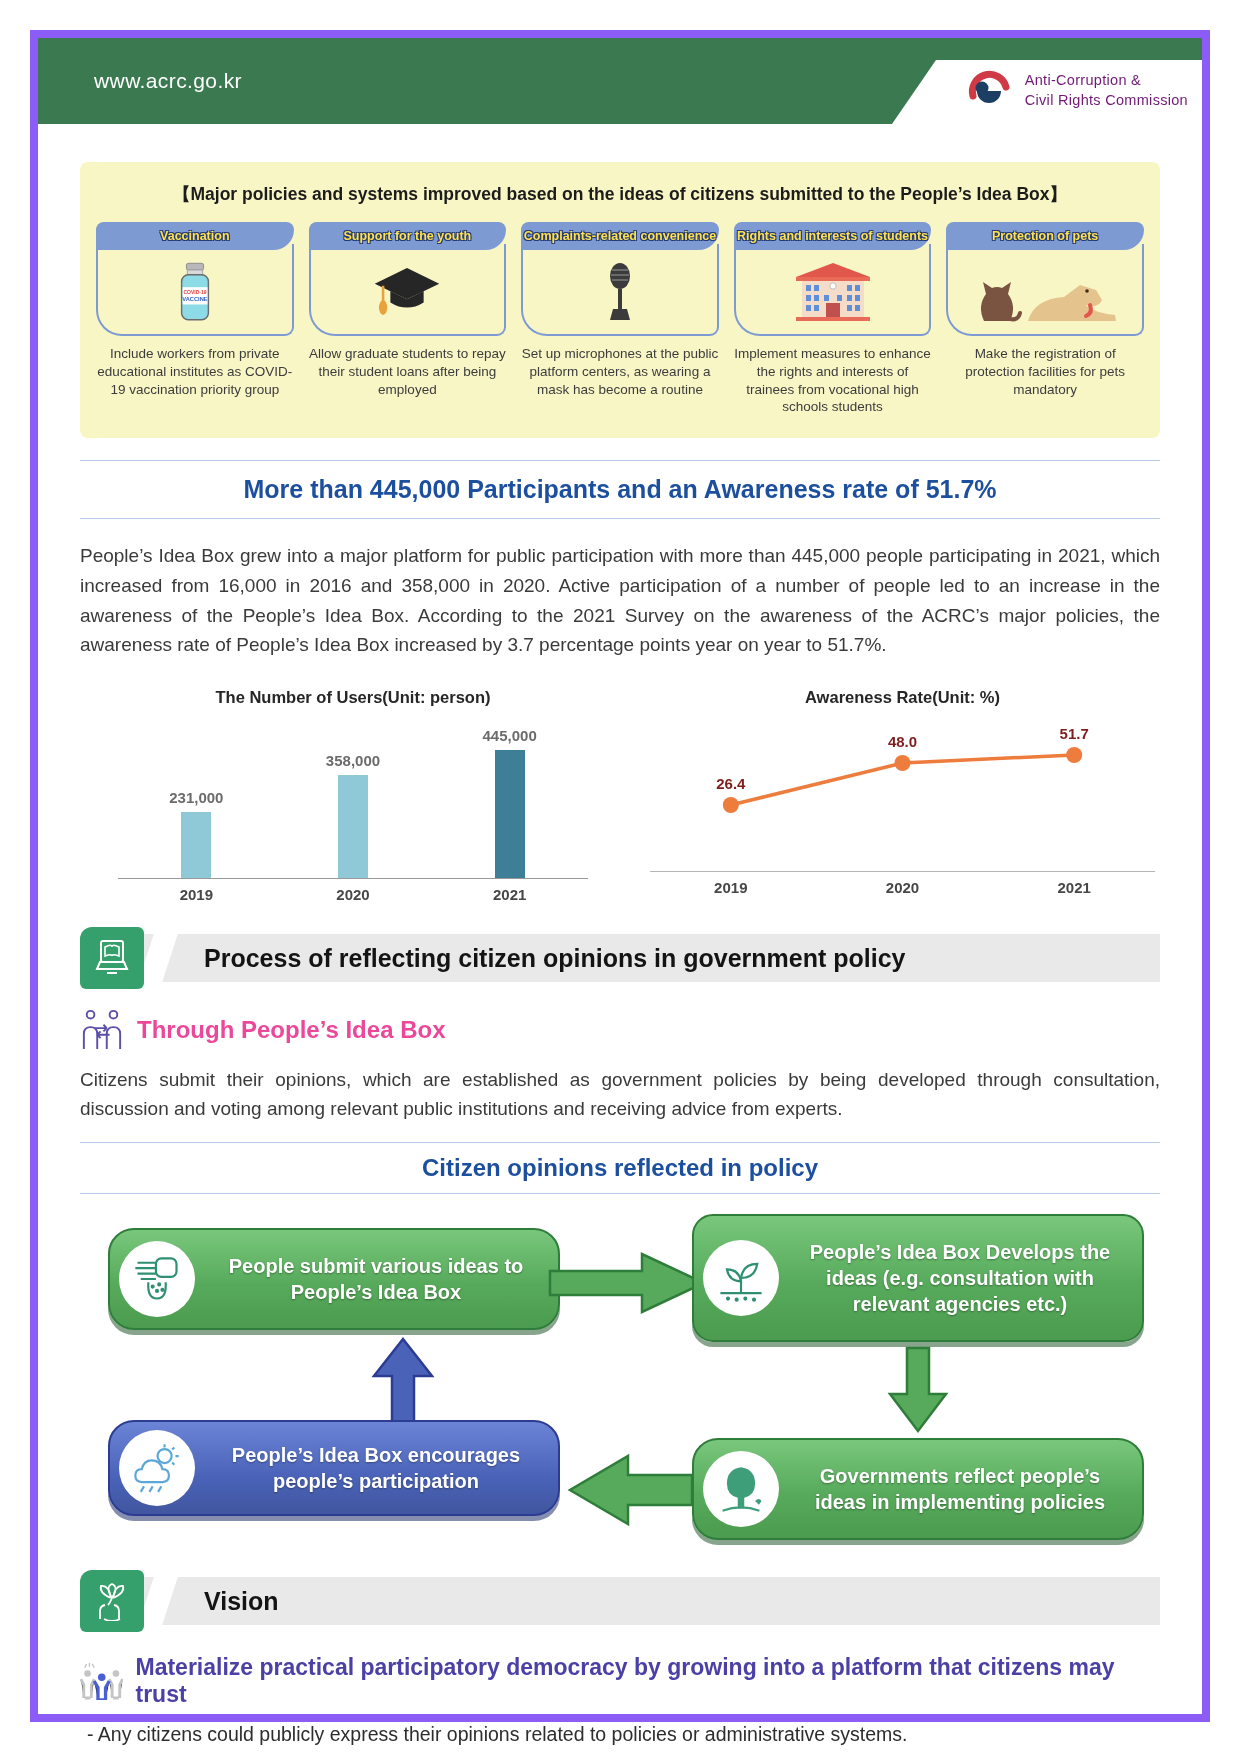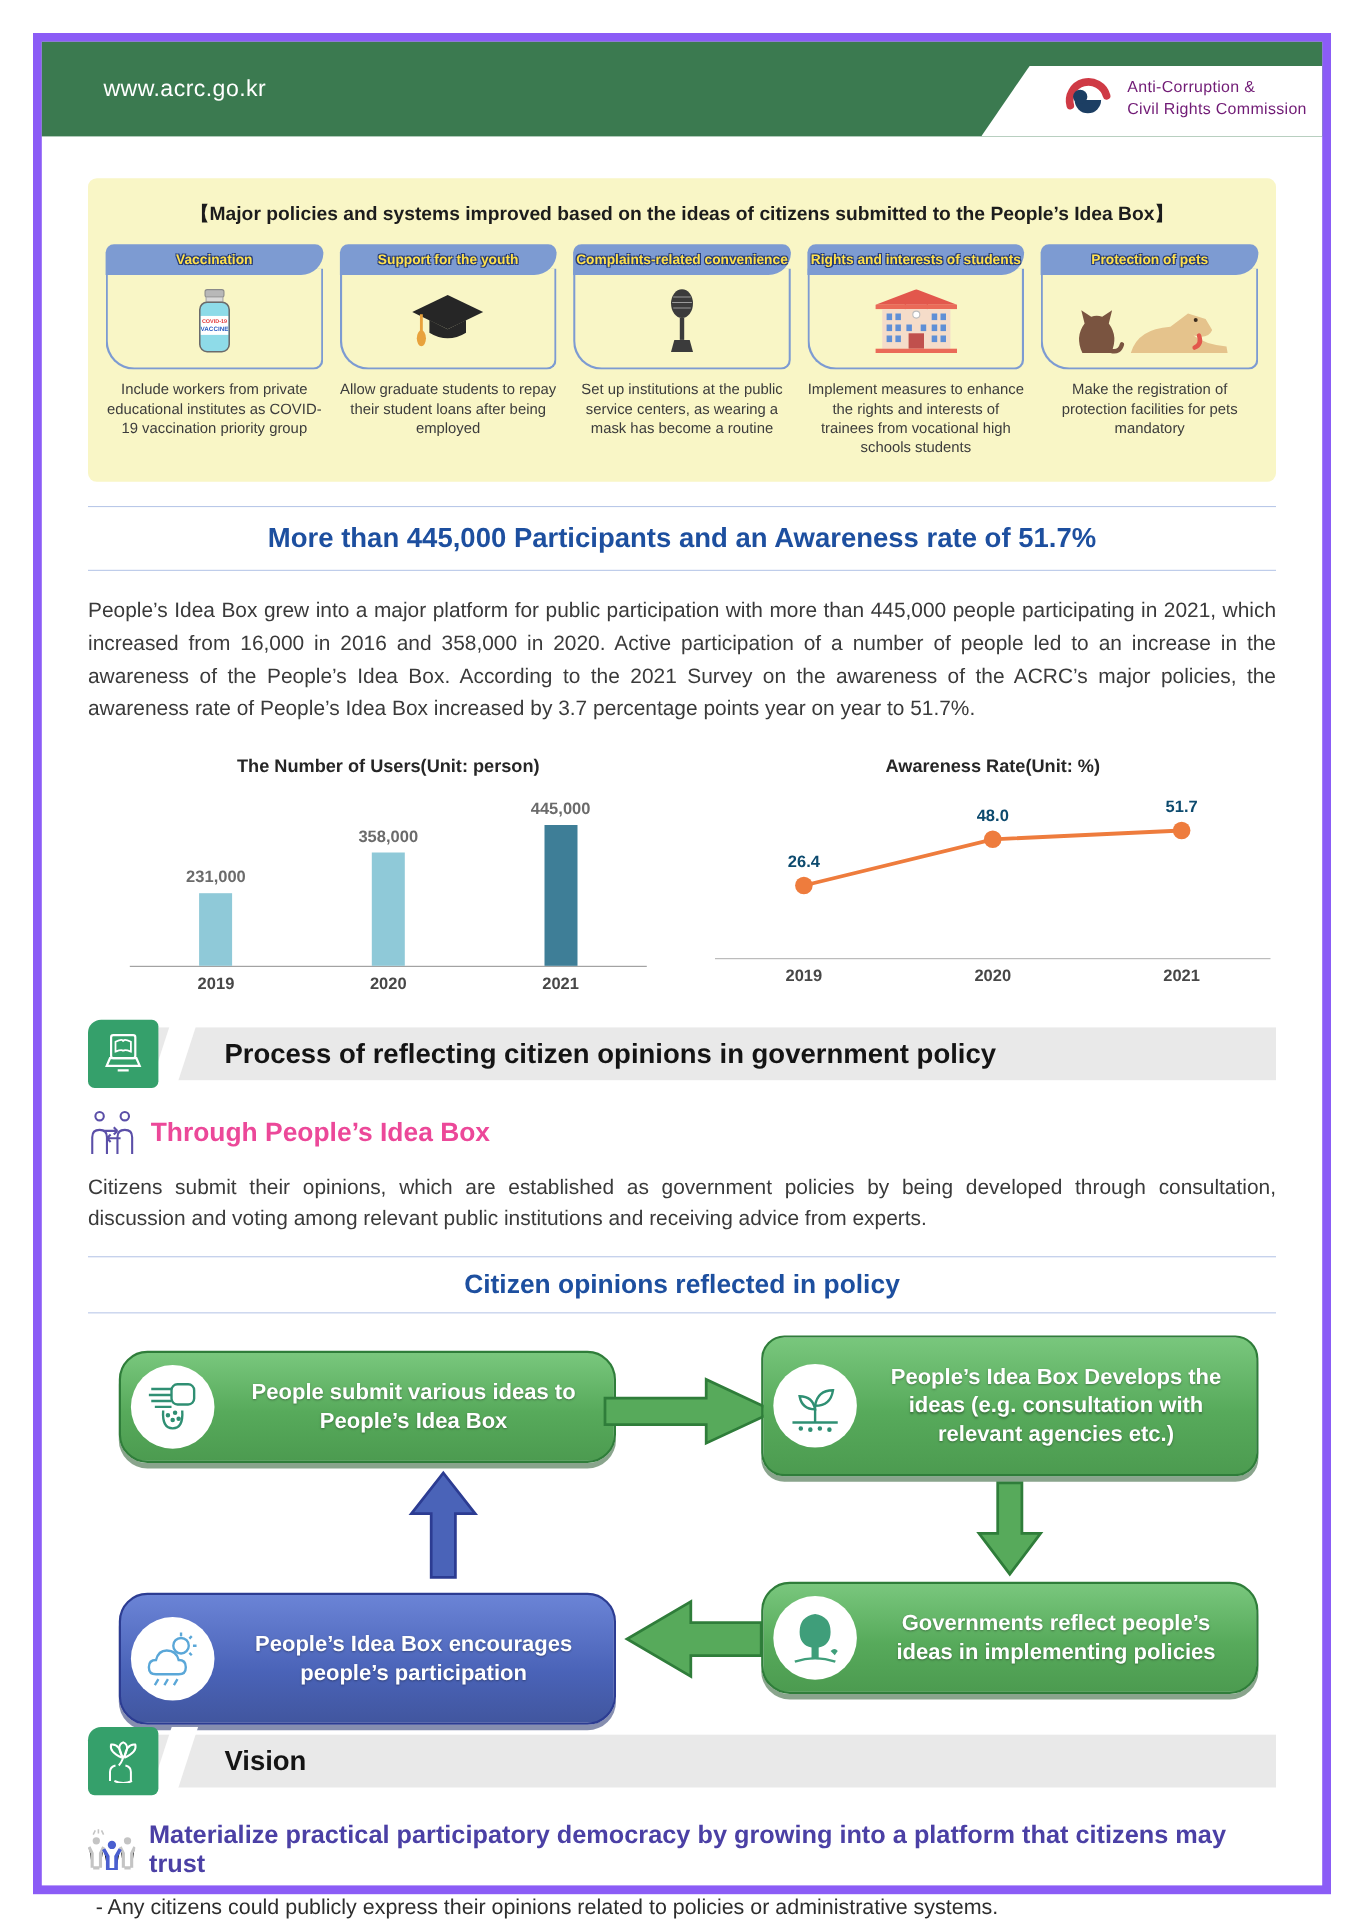--- a/index.html
+++ b/index.html
@@ -41,21 +41,21 @@
   .line-chart { width:505px; margin-left:62px; }
   .chart-title { text-align:center; font-weight:bold; font-size:16.5px; color:#262626; margin-bottom:12px; }
   .bar-plot { height:160px; display:flex; justify-content:space-around; align-items:flex-end; border-bottom:1px solid #9a9a9a; }
   .bar-col { display:flex; flex-direction:column; align-items:center; width:90px; }
   .bar-val { font-size:15px; font-weight:bold; color:#6b6b6b; margin-bottom:6px; }
   .bar { width:30px; }
   .bar-xlabels, .bar-xlabels2 { display:flex; justify-content:space-around; margin-top:7px; }
   .x-lab { width:90px; text-align:center; font-weight:bold; font-size:15px; color:#474747; }
   .line-plot { position:relative; height:148px; }
   .line-plot svg { position:absolute; left:0; top:0; }
-  .pt-label { position:absolute; transform:translateX(-50%); font-size:15px; font-weight:bold; color:#0c4a6e; }
+  .pt-label { position:absolute; transform:translateX(-50%); font-size:15px; font-weight:bold; color:#7f1d1d; }
   .line-axis { height:1px; background:#b5b5b5; margin-top:4px; }
   .line-xlabels { position:relative; height:20px; margin-top:7px; }
   .line-xlabels .x-lab { position:absolute; transform:translateX(-50%); width:auto; }
 
   
   .section-header { position:relative; height:62px; }
   .sh1 { margin-top:24px; } .sh2 { margin-top:22px; }
   .sh-bar { position:absolute; left:50px; right:0; top:7px; height:48px; background:#e9e9e9; }
   .sh-slash { position:absolute; left:66px; top:0; width:24px; height:62px; background:#fff; transform:skewX(-18deg); z-index:2; }
   .sh-green { position:absolute; left:0; top:0; width:64px; height:62px; background:#35a06b; border-radius:12px 6px 6px 6px; z-index:3;
@@ -69,21 +69,21 @@
   .flow-wrap { position:relative; height:340px; margin-top:14px; }
   .flow-box { position:absolute; width:452px; border-radius:26px; padding:12px 16px 12px 100px;
       display:flex; align-items:center; justify-content:center; text-align:center;
       color:#fff; font-weight:bold; font-size:20px; line-height:1.3; text-shadow:0 1px 2px rgba(0,0,0,.35); }
   .flow-green { background:linear-gradient(180deg,#79c77d 0%,#57aa5b 55%,#4c9b50 100%); border:2px solid #2f7d3a; box-shadow:0 5px 0 rgba(40,90,45,.55); }
   .flow-blue  { background:linear-gradient(180deg,#6b84d6 0%,#4a63b8 60%,#41569f 100%); border:2px solid #2c3c92; box-shadow:0 5px 0 rgba(35,50,110,.55); }
   .flow-icon { position:absolute; left:9px; top:50%; transform:translateY(-50%); width:76px; height:76px; background:#fff; border-radius:50%;
       display:flex; align-items:center; justify-content:center; }
   .fb1 { left:28px; top:20px;  height:102px; }
   .fb2 { left:612px; top:6px;  height:128px;border-radius:21px; }
-  .fb4 { left:28px; top:240px; height:120px; }
+  .fb4 { left:28px; top:212px; height:96px; }
   .fb3 { left:612px; top:230px; height:102px; }
   .flow-arrow { position:absolute; }
 
   
   .purple-heading { display:flex; align-items:center; gap:12px; margin-top:22px; }
   .purple-heading .txt { font-size:23px; font-weight:bold; color:#4b40a5; }
   .bullets { margin-top:12px; font-size:19.5px; color:#2d2d2d; }
   .bullet { margin-top:12px; line-height:1.45; text-align:justify; padding-left:18px; text-indent:-11px; }
 </style>
 </head>
@@ -154,21 +154,21 @@
           <div class="card-body">
             <svg width="30" height="62" viewBox="0 0 28 62">
               <ellipse cx="14" cy="15" rx="10" ry="13" fill="#3b3b3b"></ellipse>
               <line x1="6" y1="9" x2="22" y2="9" stroke="#9a9a9a" stroke-width="1"></line>
               <line x1="5" y1="14" x2="23" y2="14" stroke="#9a9a9a" stroke-width="1"></line>
               <line x1="6" y1="19" x2="22" y2="19" stroke="#9a9a9a" stroke-width="1"></line>
               <rect x="12" y="28" width="4" height="20" fill="#3b3b3b"></rect>
               <path d="M7 48 h14 l3 11 h-20 z" fill="#3b3b3b"></path>
             </svg>
           </div>
-          <div class="card-desc">Set up institutions at the public service centers, as wearing a mask has become a routine</div>
+          <div class="card-desc">Set up microphones at the public platform centers, as wearing a mask has become a routine</div>
         </div>
 
         <div class="card">
           <div class="card-tab">
               <span>Rights and interests of students</span>
             </div>
           <div class="card-body">
             <svg width="76" height="58" viewBox="0 0 74 58">
               <rect x="27" y="9" width="20" height="12" fill="#f5dcc9" stroke="#e2574c"></rect>
               <polygon points="37,0 74,14 0,14" fill="#e2574c"></polygon>

